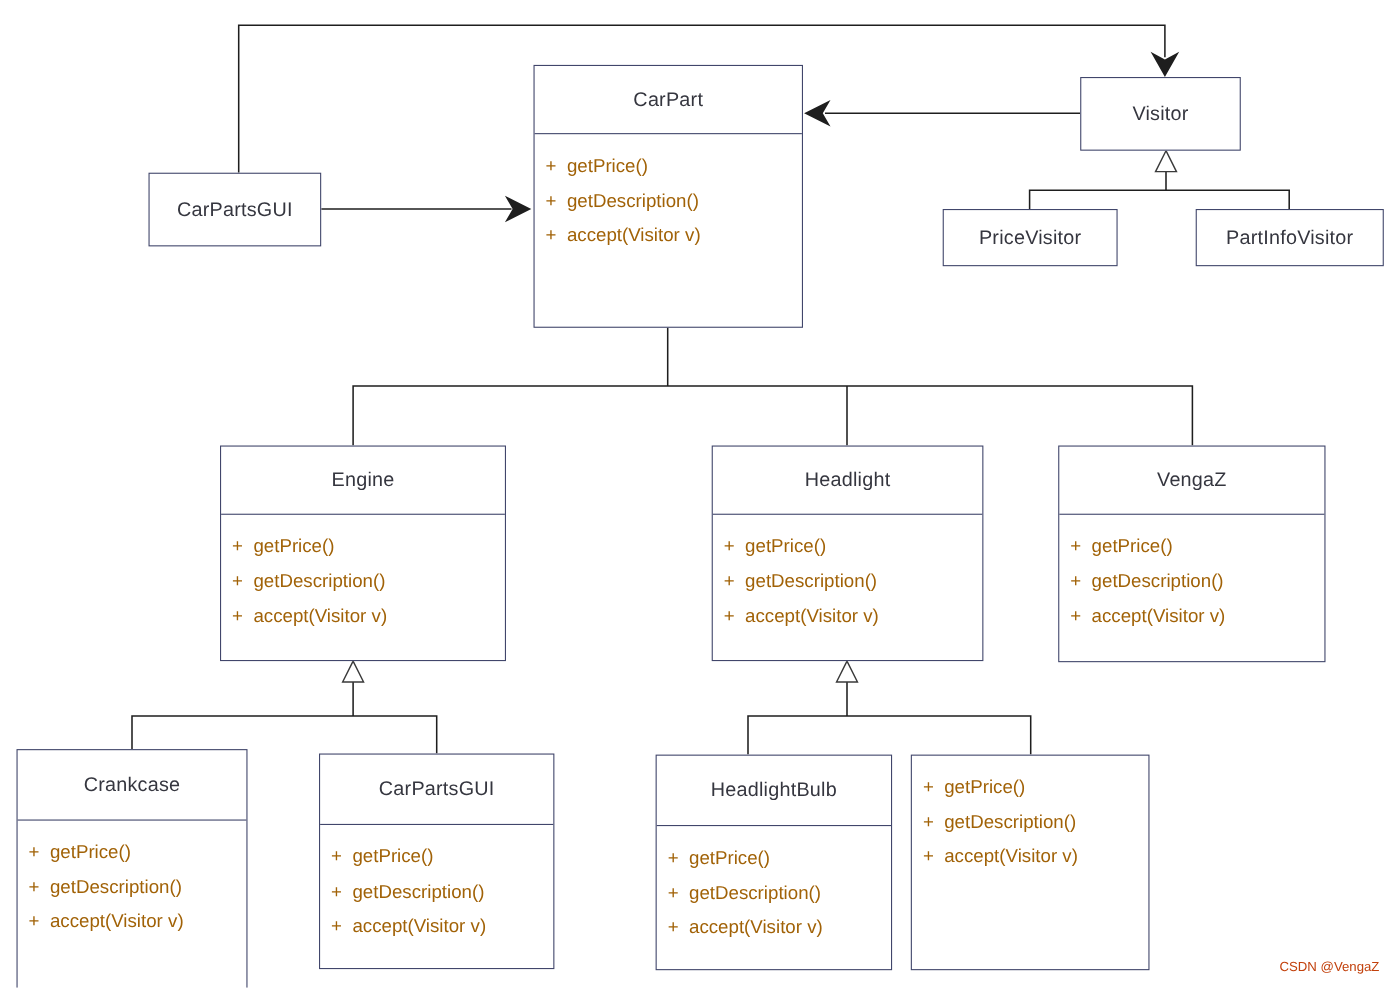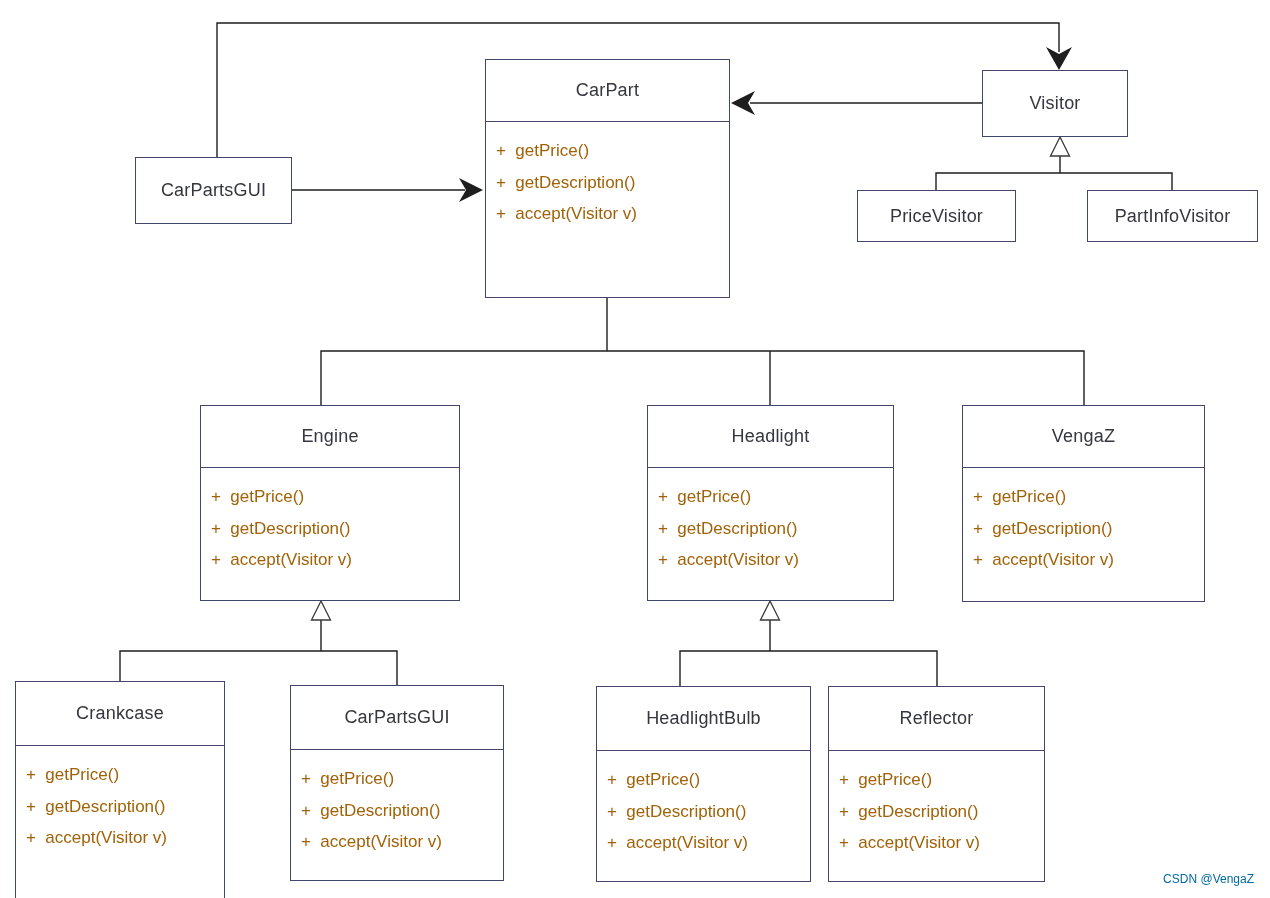--- a/index.html
+++ b/index.html
@@ -31,21 +31,21 @@
   .method {
     font-size:17px;
     line-height:31.5px;
     white-space:pre;
     color:#a16207;
   }
   .watermark {
     position:absolute;
     right:16px; bottom:12px;
     font-size:12px;
-    color:#0369a1;
+    color:#c2410c;
   }
 </style>
 </head>
 <body>
 
 <div class="stage">
 
   <svg class="wires" viewBox="0 0 1270 898">
     <g fill="none" stroke="#1e1e1e" stroke-width="1.4">
 
@@ -151,21 +151,20 @@
   <div class="uml compartmented t66" style="left:572px; top:686px; width:215px; height:196px;margin-left:24px;">
     <div class="title">HeadlightBulb</div>
     <div class="methods">
       <div class="method">+  getPrice()</div>
       <div class="method">+  getDescription()</div>
       <div class="method">+  accept(Visitor v)</div>
     </div>
   </div>
 
   <div class="uml compartmented t66" style="left:828px; top:686px; width:217px; height:196px;">
-    <div class="title">Reflector</div>
     <div class="methods">
       <div class="method">+  getPrice()</div>
       <div class="method">+  getDescription()</div>
       <div class="method">+  accept(Visitor v)</div>
     </div>
   </div>
 
   <div class="watermark">CSDN @VengaZ</div>
 
 </div>

